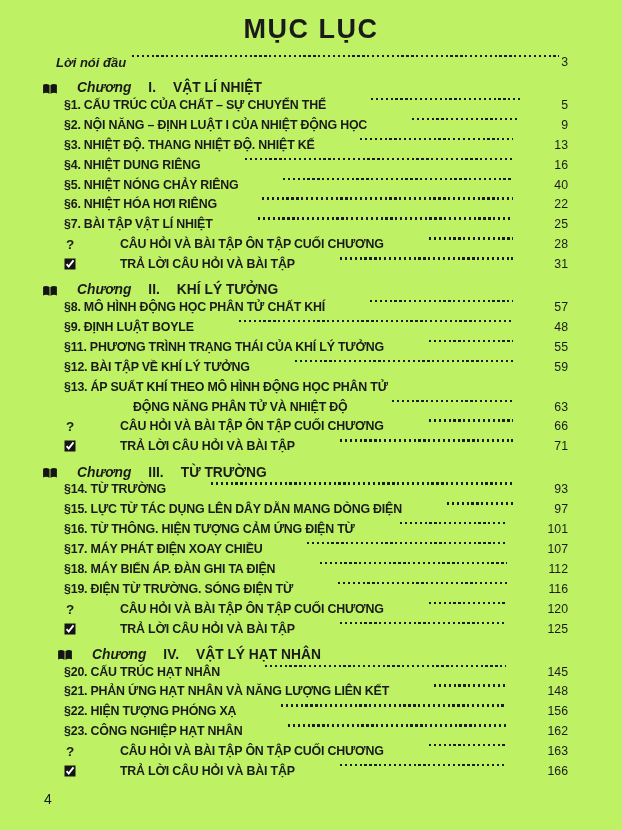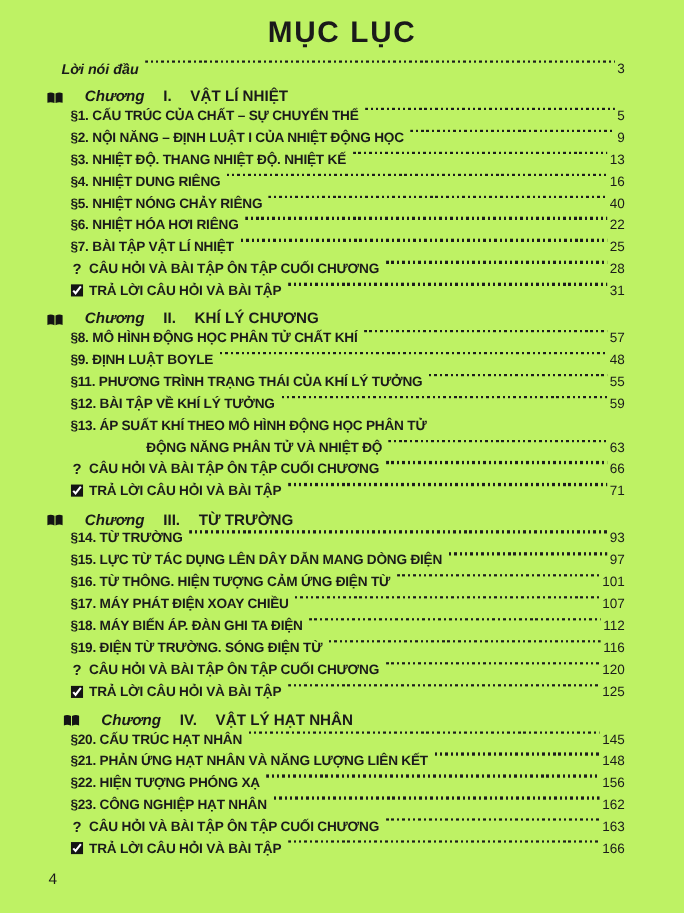--- a/index.html
+++ b/index.html
@@ -68,21 +68,21 @@
   .chapter-heading.indent{margin-left:15px;}
   .book{
     display:inline-flex;
     margin-right:7px;
     position:relative;
     top:1px;
   }
   .ch-word{font-style:italic;margin-right:5px;}
   .ch-num{margin-right:5px;}
   
-  .entry{margin-left:22px;}
+  .entry{margin-left:22px;gap:39px;}
   .entry.cont{margin-left:91px;}
   .q-icon{
     font-size:13.5px;
     font-weight:700;
     width:12px;
     display:inline-block;
     text-align:center;
     margin-right:5px;
   }
   .cb-icon{
@@ -181,21 +181,21 @@
         <div class="chapter">
           <div class="chapter-heading">
             <span class="book">
               <svg width="16" height="12" viewBox="0 0 16 12">
                 <path d="M1.1 1.7 Q4.1 0.2 7.55 1.9 L7.55 10.7 Q4.1 9.1 1.1 10.5 Z" fill="#141414"></path>
                 <path d="M14.9 1.7 Q11.9 0.2 8.45 1.9 L8.45 10.7 Q11.9 9.1 14.9 10.5 Z" fill="#141414"></path>
               </svg>
             </span>
             <span class="ch-word">Chương</span>
             <span class="ch-num">II.</span>
-            <span class="ch-title">KHÍ LÝ CHƯƠNG</span>
+            <span class="ch-title">KHÍ LÝ TƯỞNG</span>
           </div>
           <div class="row entry">
             <span class="label">§8. MÔ HÌNH ĐỘNG HỌC PHÂN TỬ CHẤT KHÍ</span>
             <span class="leader"></span>
             <span class="pagenum">57</span>
           </div>
           <div class="row entry">
             <span class="label">§9. ĐỊNH LUẬT BOYLE</span>
             <span class="leader"></span>
             <span class="pagenum">48</span>

